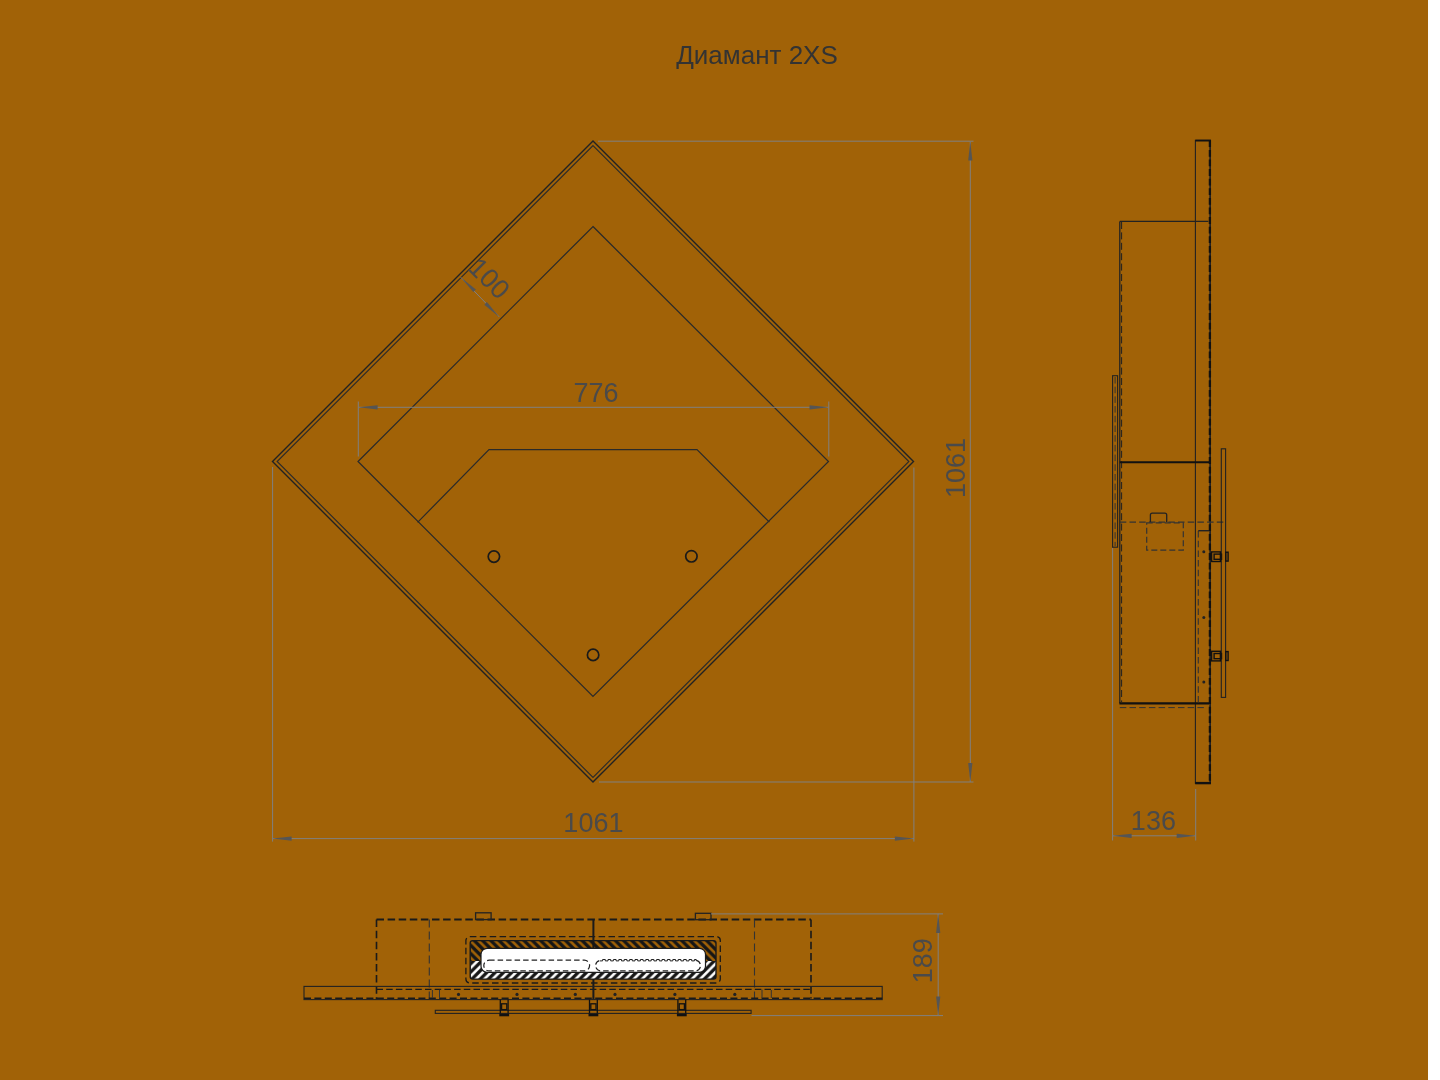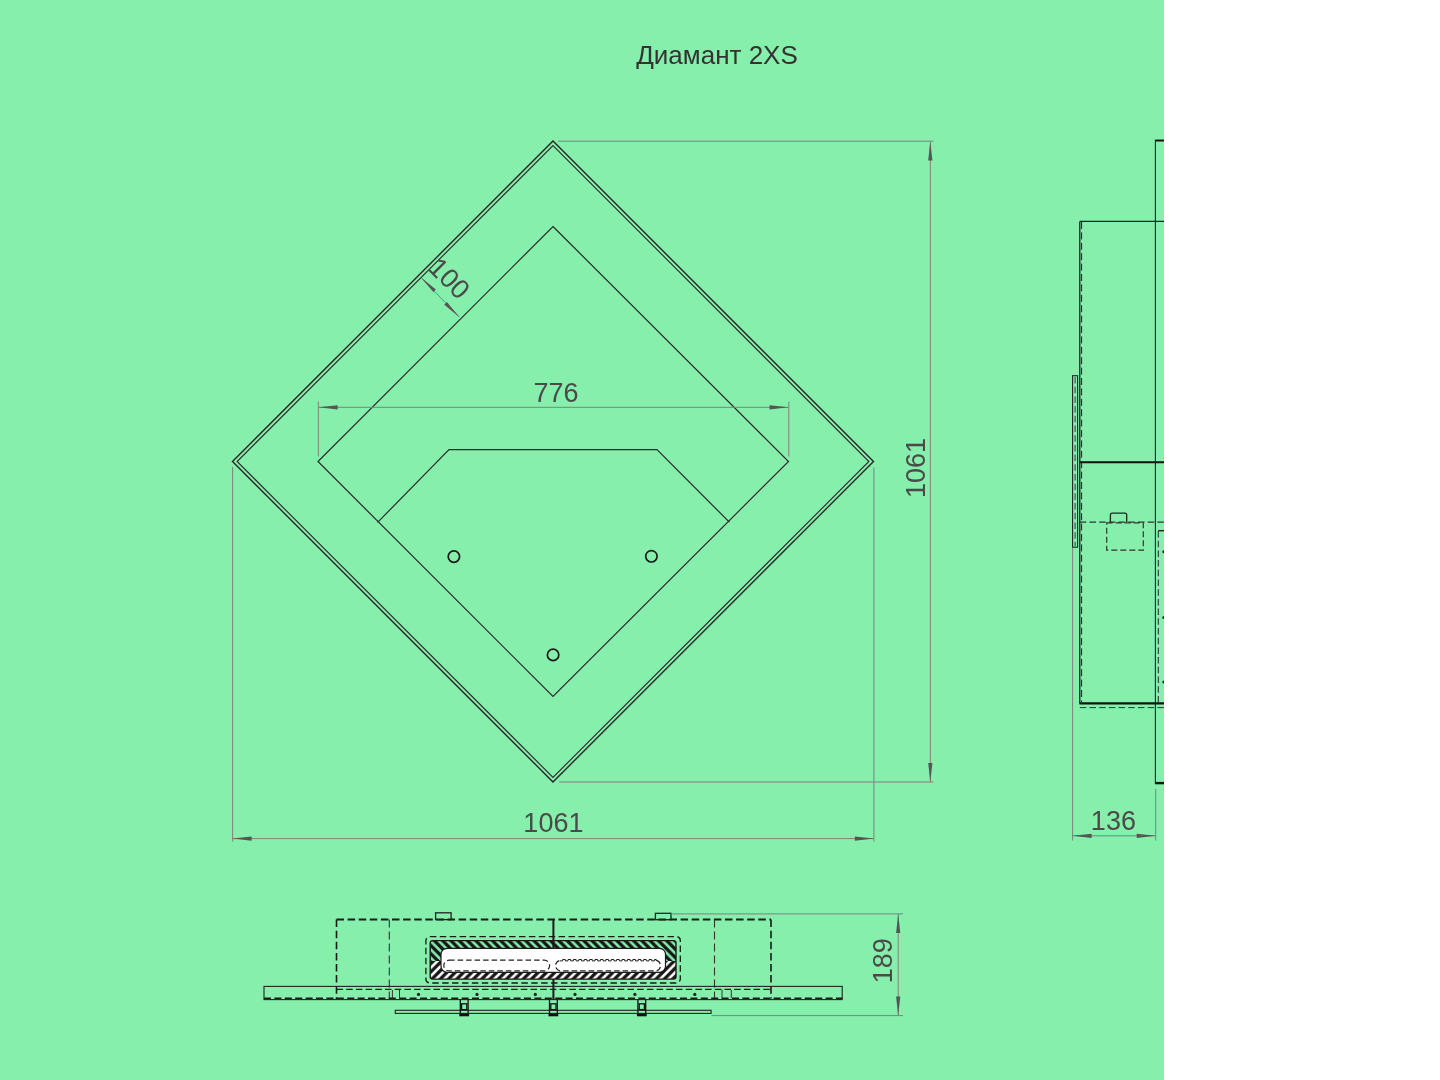--- a/index.html
+++ b/index.html
@@ -1,17 +1,17 @@
 <!DOCTYPE html>
 <html><head>
 <meta charset="utf-8">
 <title>Диамант 2XS</title>
 <style>
   html,body{margin:0;padding:0;background:#ffffff;}
-  .page{position:relative;width:1164px;height:1080px;background:#86efac;overflow:hidden;}
+  .page{position:relative;width:1388px;height:1080px;background:#a16207;overflow:hidden;padding-left:40px;}
   svg{display:block;}
   text{font-family:"Liberation Sans", sans-serif;}
 </style>
 </head>
 <body>
 <div class="page">
 <svg width="1440" height="1080" viewBox="0 0 1440 1080">
 <defs>
   <pattern id="hatch" patternUnits="userSpaceOnUse" width="8.3" height="8.3">
     <path d="M -2.075 2.075 L 2.075 -2.075 M 0 8.3 L 8.3 0 M 6.225 10.375 L 10.375 6.225" stroke="#161616" stroke-width="3.3" fill="none"></path>

